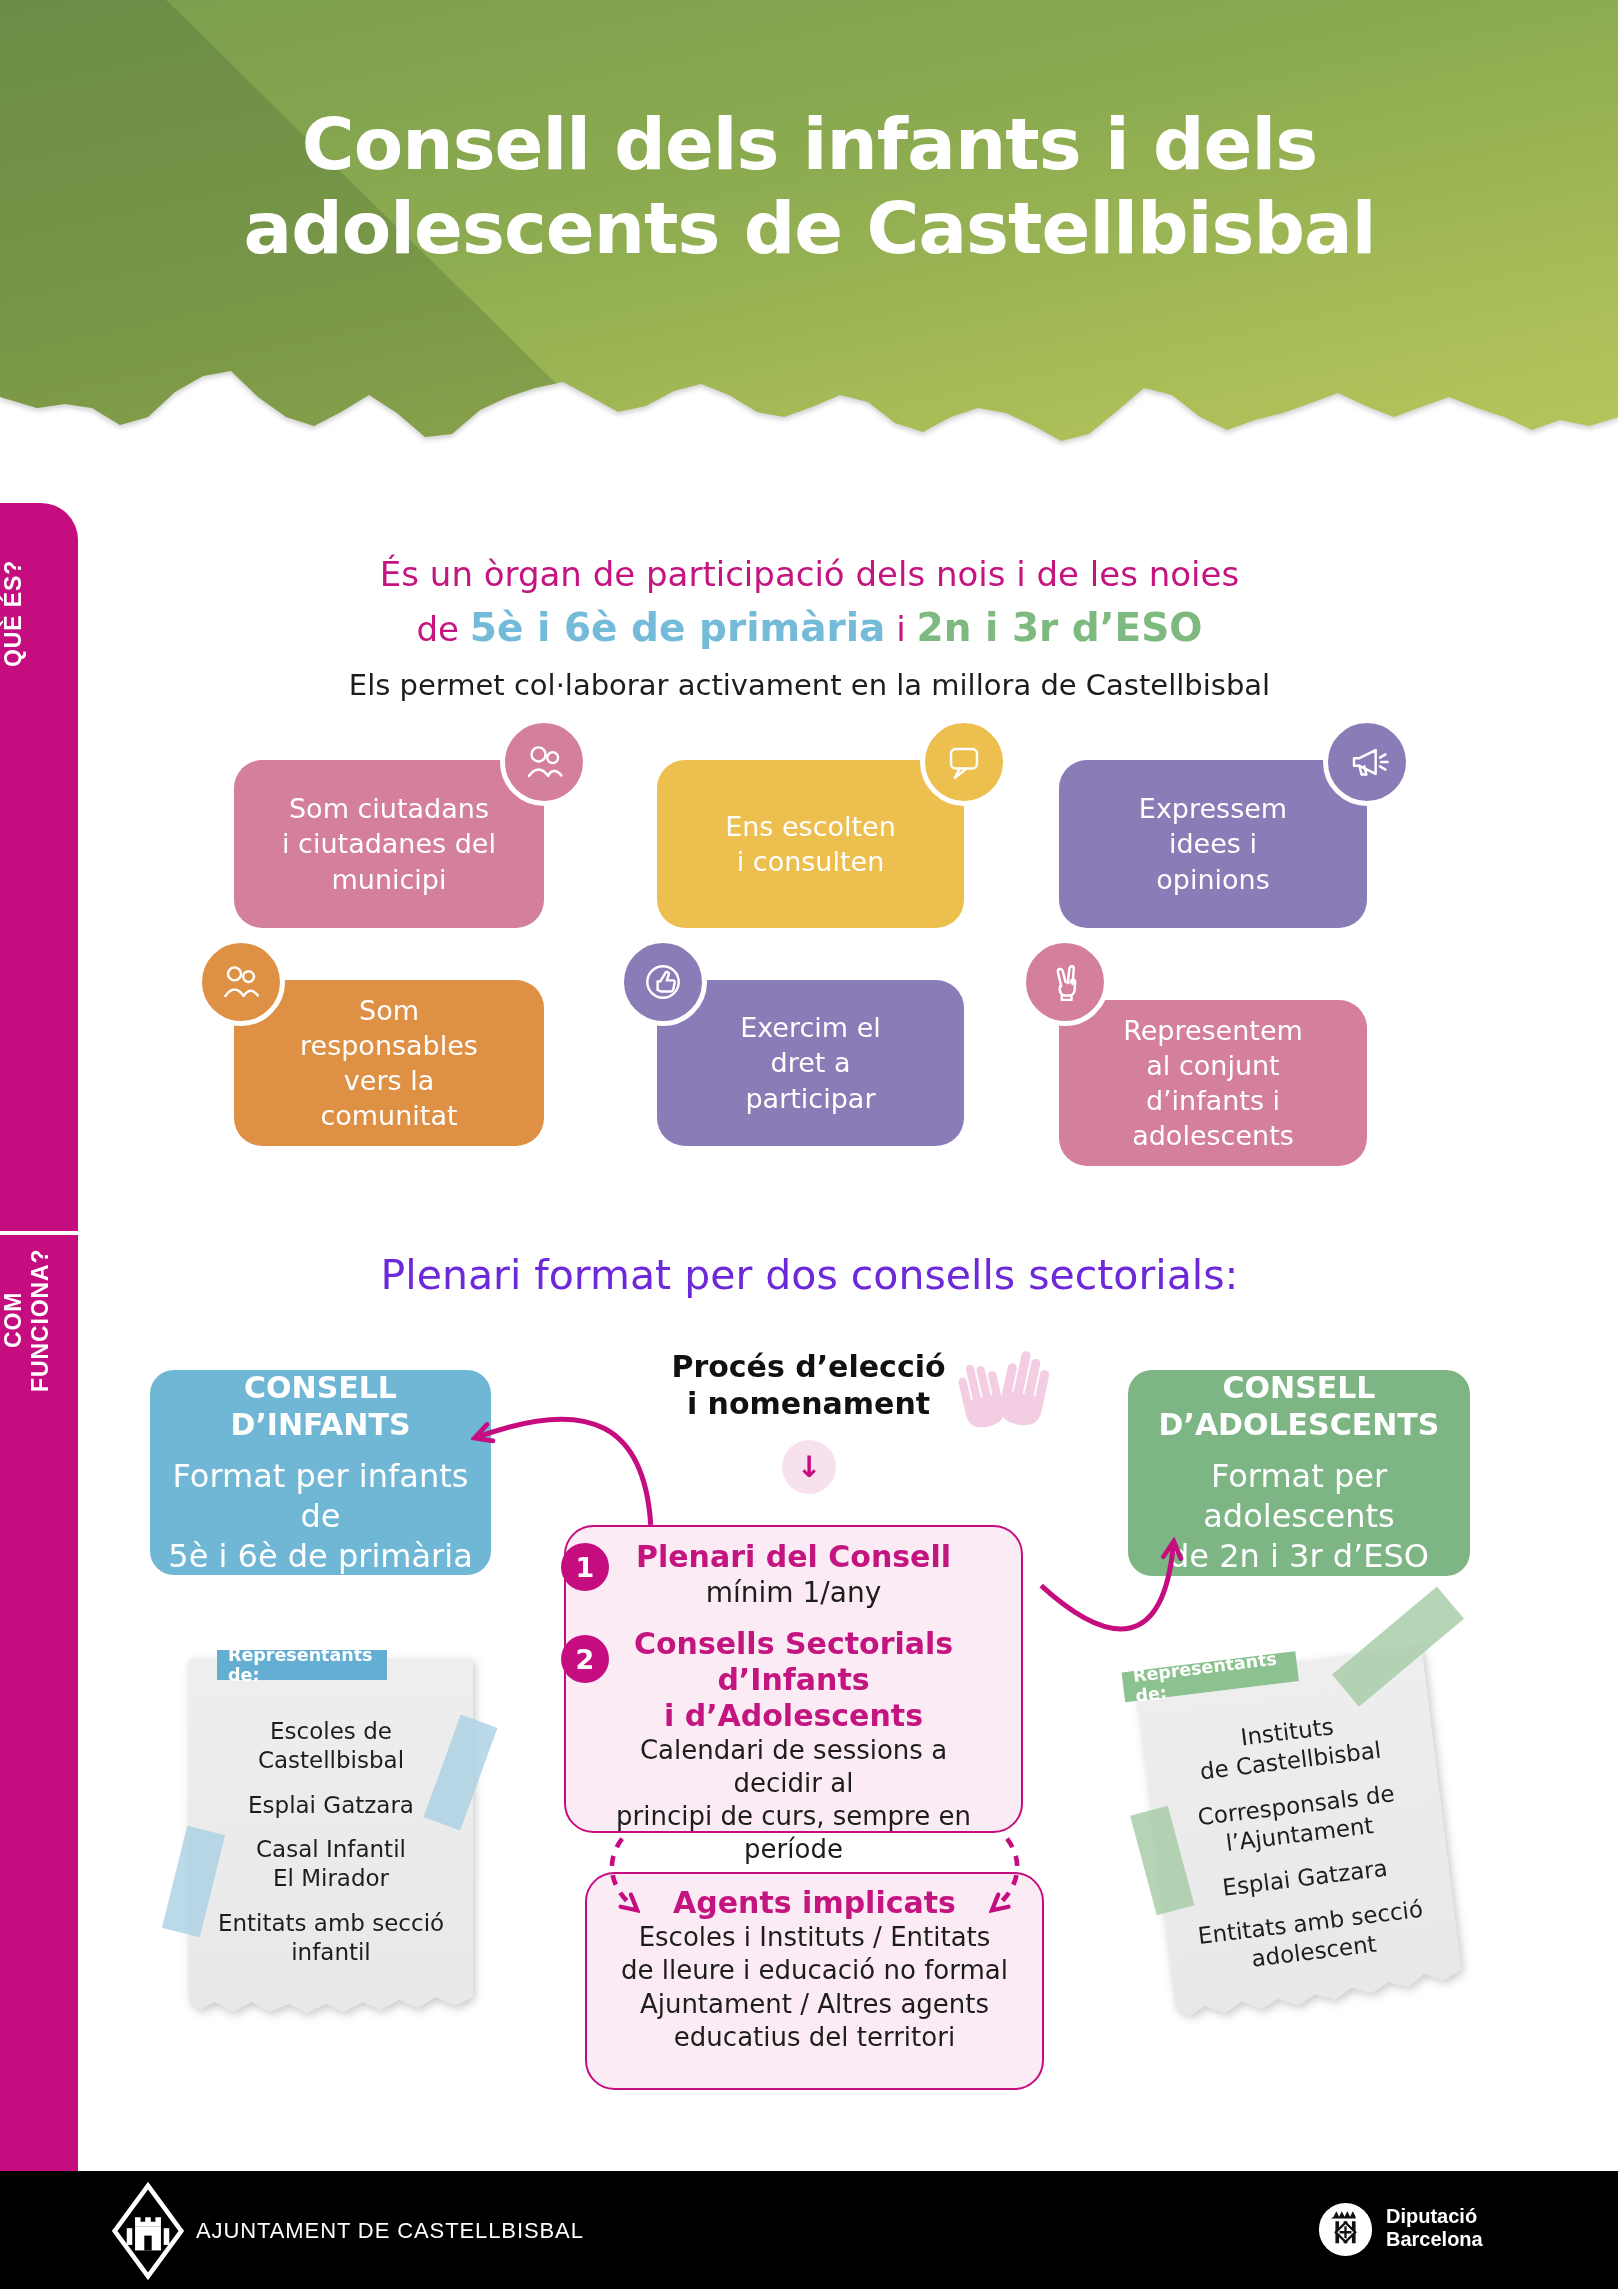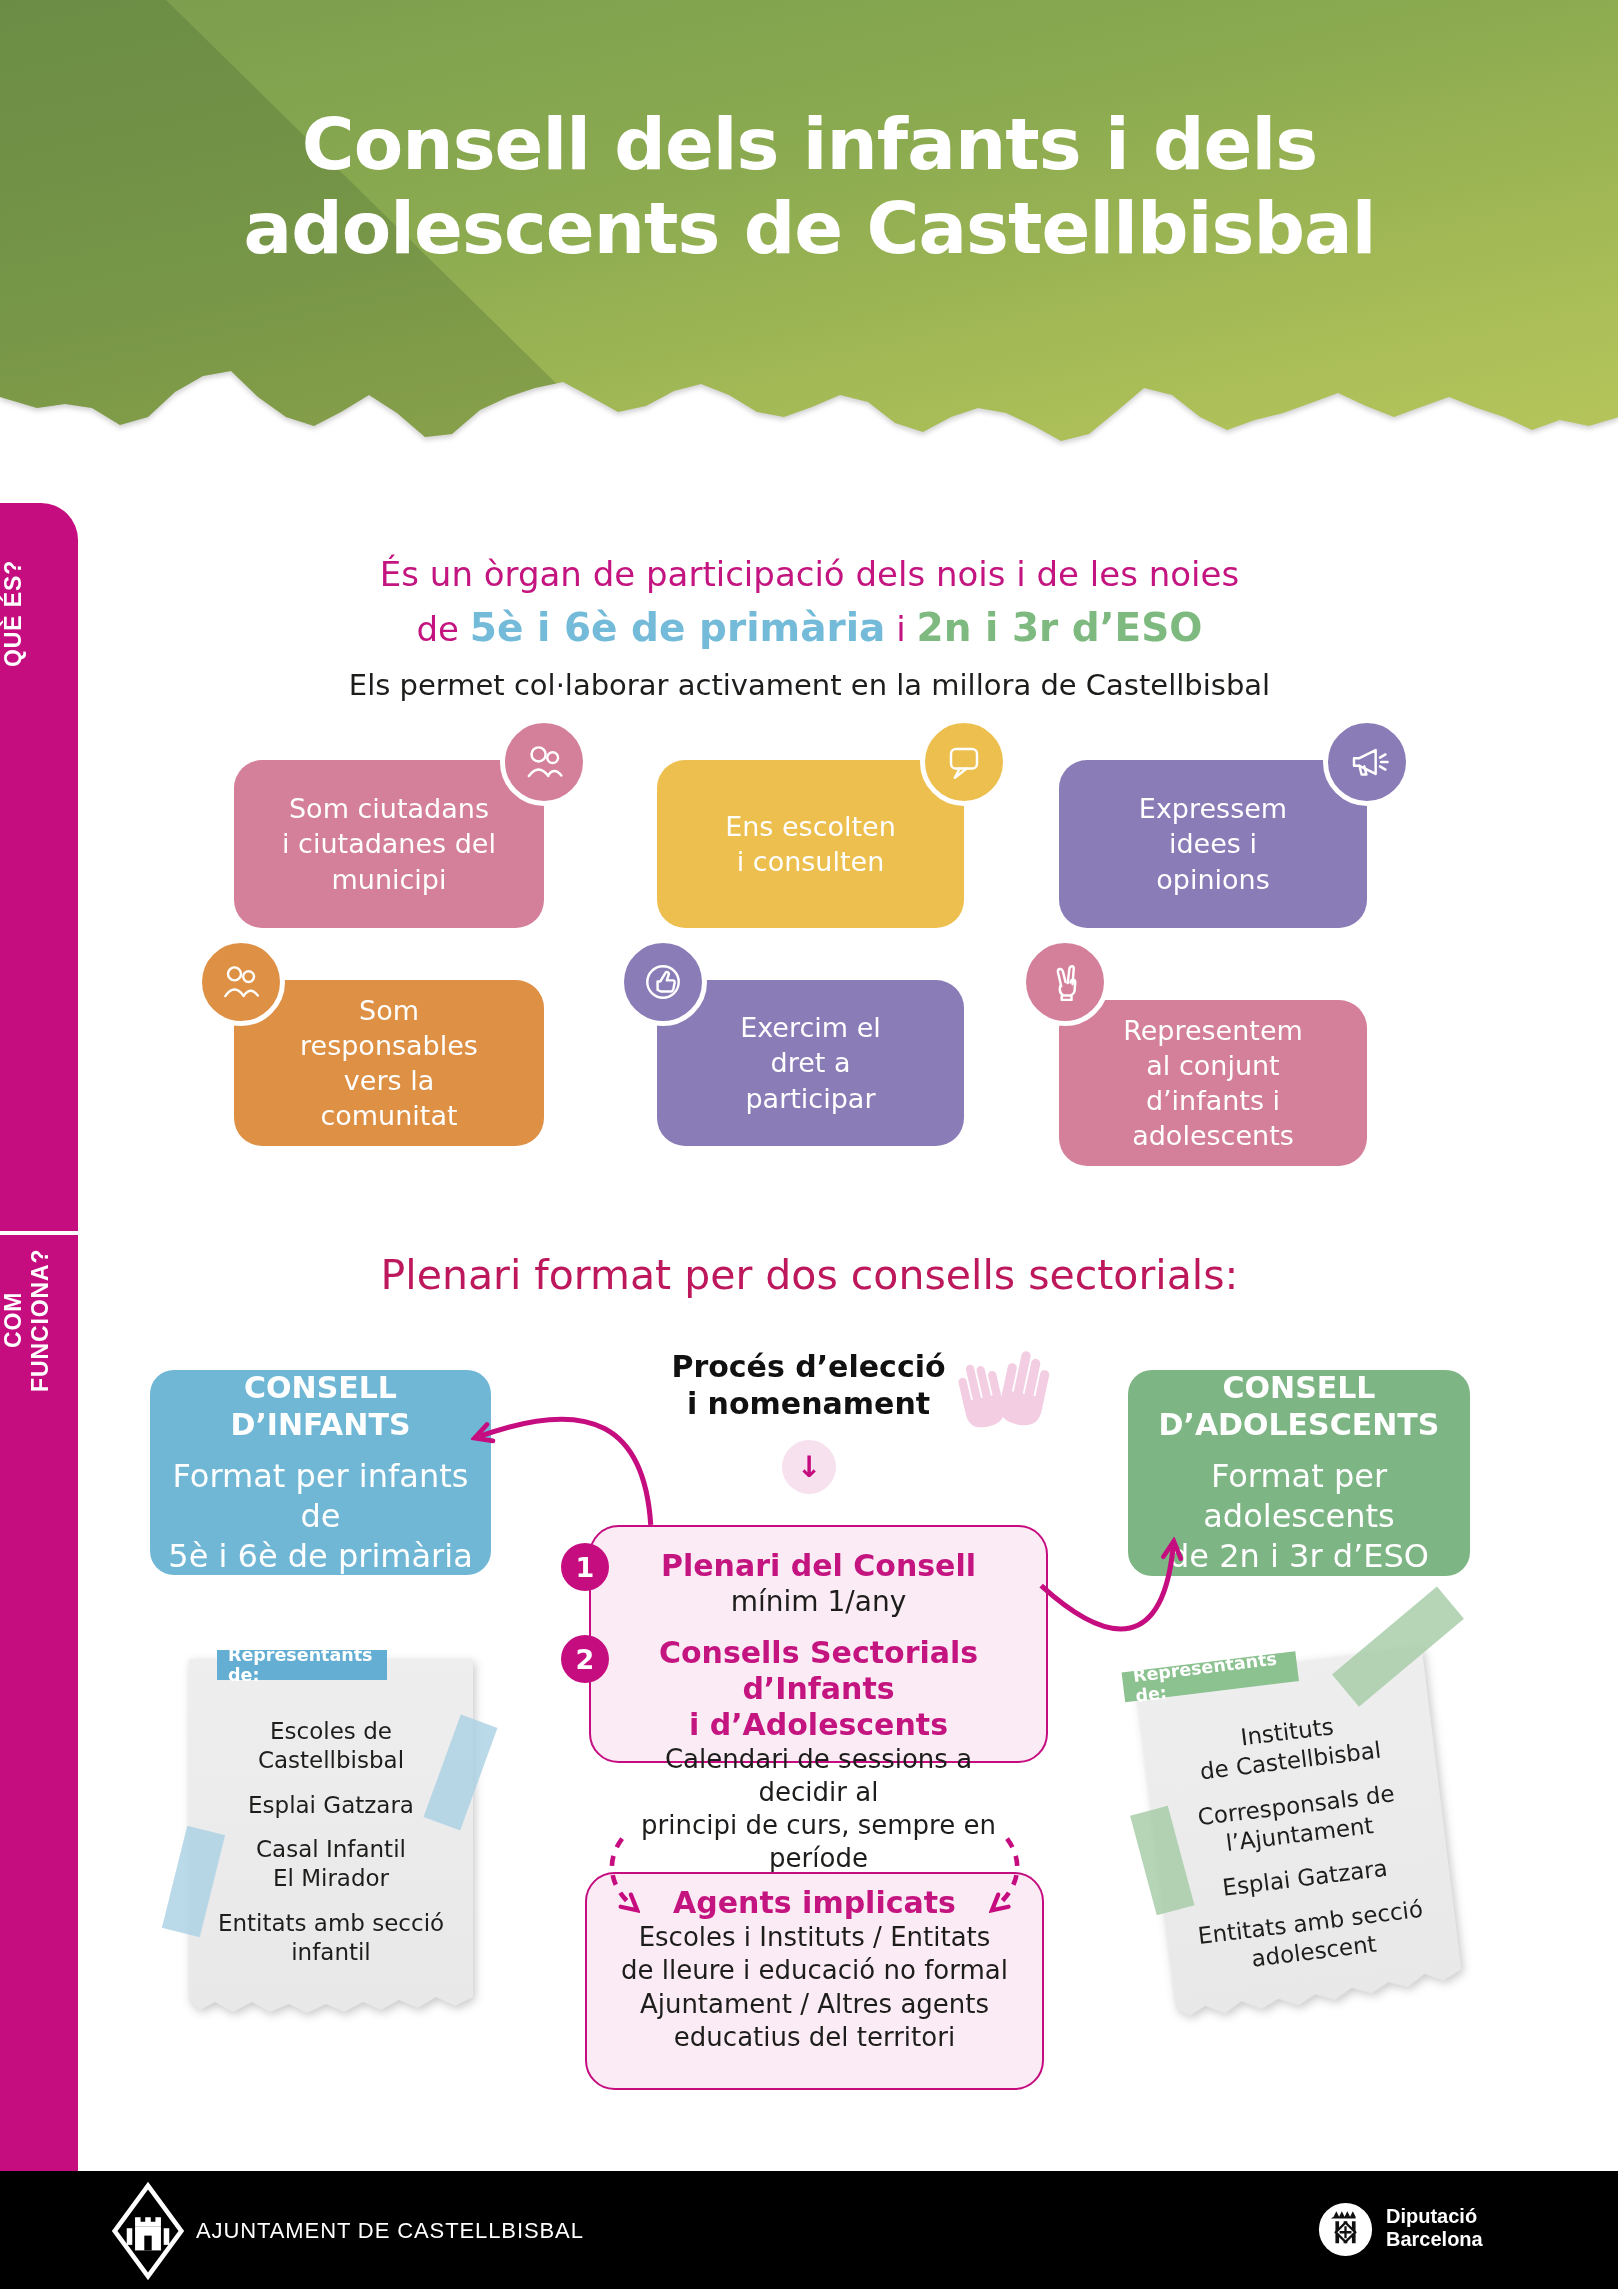--- a/index.html
+++ b/index.html
@@ -194,21 +194,21 @@
 </div>
 <div class="abs ficon" style="left: 1021px; top: 938px; background-color: rgb(212, 128, 155);">
   <svg viewBox="0 0 96 96">
       <path d="M41 56 l-6 -26 q-1 -5 3 -6 t6 4 l5 20"></path>
       <path d="M53 50 l3 -26 q1 -5 5 -5 t3 6 l-2 27"></path>
   <path d="M39 56 q-3 13 7 17 h12 q9 -3 8 -15 l1 -9 q0 -5 -4 -5 t-5 5"></path>
       <path d="M42 74 v7 h18 v-7"></path>
     </svg>
 </div>
 
-<div class="abs heading2" style="color: #be185d;">Plenari format per dos consells sectorials:</div>
+<div class="abs heading2" style="color: #6d28d9;">Plenari format per dos consells sectorials:</div>
 
 <div class="abs cbox" style="left: 150px; top: 1370px; width: 341px; height: 205px; background-color: rgb(112, 183, 214);">
   <div class="ct ml">CONSELL
 D’INFANTS</div>
   <div class="cb ml">Format per infants de
 5è i 6è de primària</div>
 </div>
 
 <div class="abs cbox" style="left: 1128px; top: 1370px; width: 342px; height: 206px; background-color: rgb(126, 181, 133);">
   <div class="ct ml">CONSELL
@@ -236,21 +236,21 @@
         <rect x="36" y="30" width="10" height="36" rx="5"></rect>
       <path d="M0 60 h46 v14 q0 20 -23 20 t-23 -20 z"></path>
     </g>
   </g>
 </svg>
 
 <div class="abs downcircle">
   <span style="color: rgb(197, 13, 128);">↓</span>
 </div>
 
-<div class="abs panel" style="left:589px;top:1525px;width:459px;height:238px;padding:21px 39px;">
+<div class="abs panel" style="left:564px;top:1525px;width:459px;height:308px;padding:12px 39px;">
   <div class="pt" style="color: rgb(195, 20, 128);">Plenari del Consell</div>
   <div class="pb" style="font-size:28px;">mínim 1/any</div>
   <div style="height:14.8px;"></div>
   <div class="pt ml" style="color: rgb(195, 20, 128);">Consells Sectorials d’Infants
 i d’Adolescents</div>
   <div class="pb ml">Calendari de sessions a decidir al
 principi de curs, sempre en període
 lectiu (mensual)</div>
 </div>
 <div class="abs numcircle" style="left: 561px; top: 1543px; background-color: rgb(197, 13, 128);">1</div>

